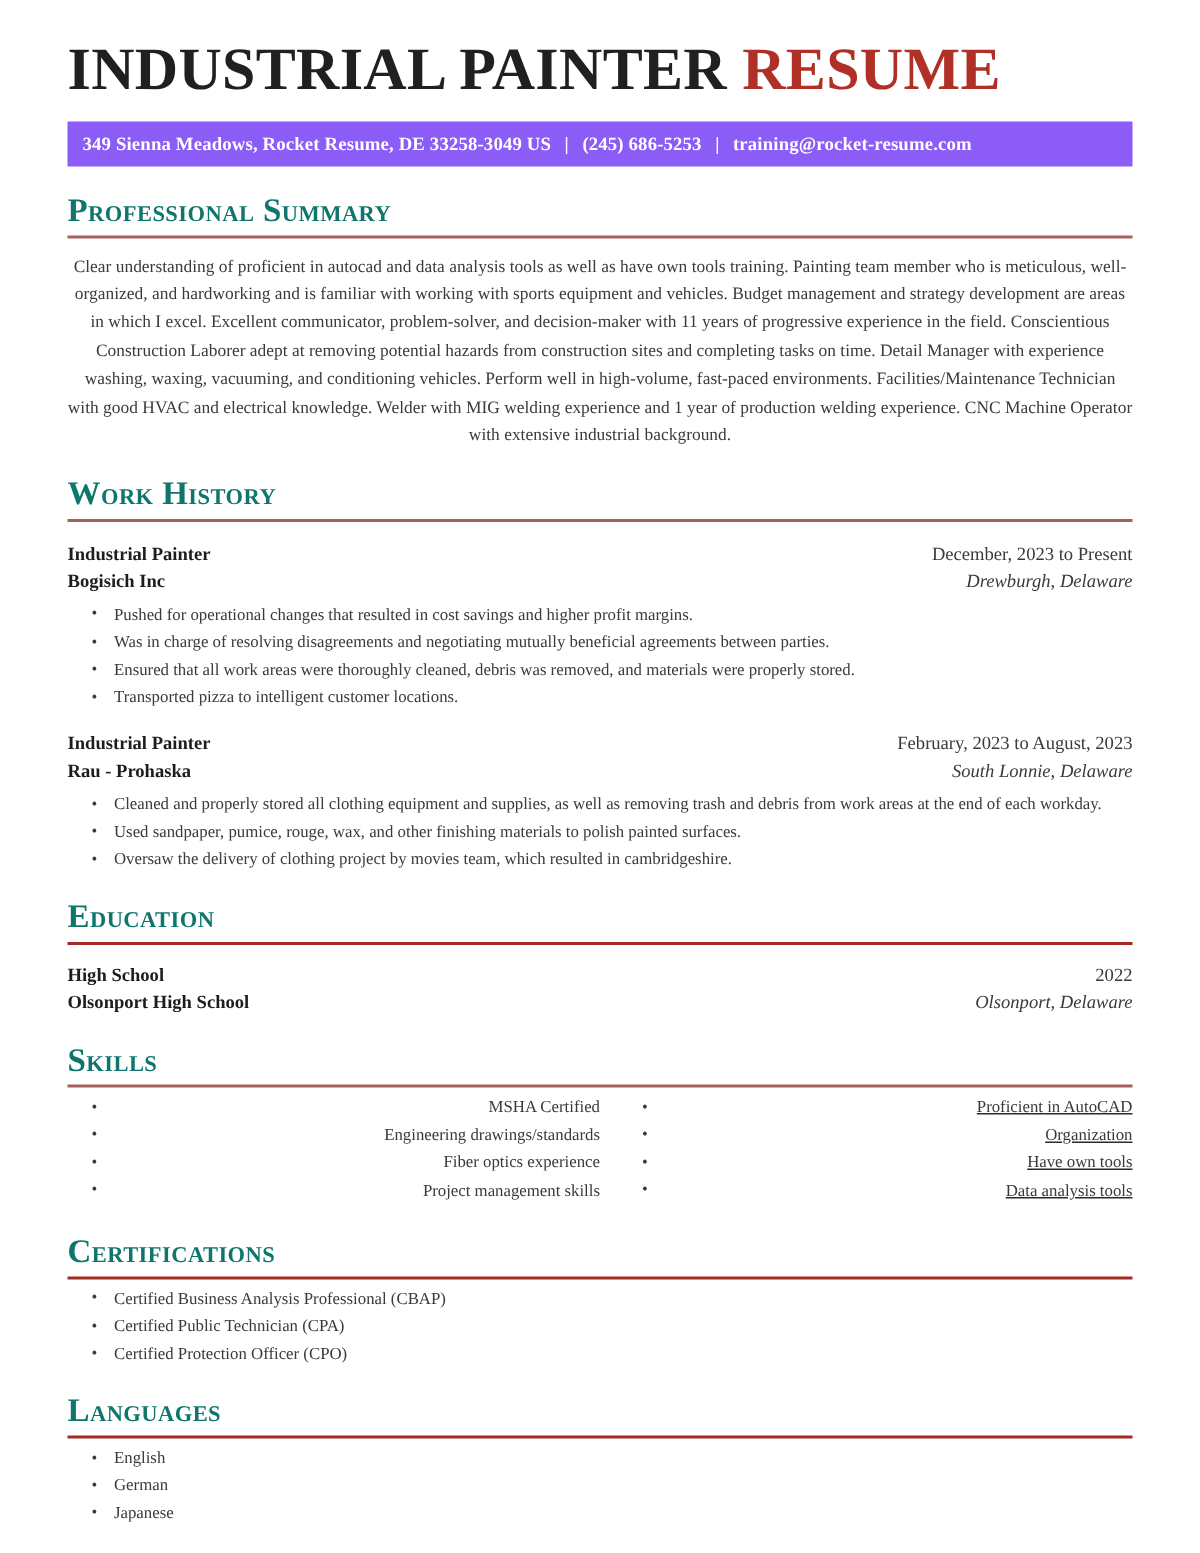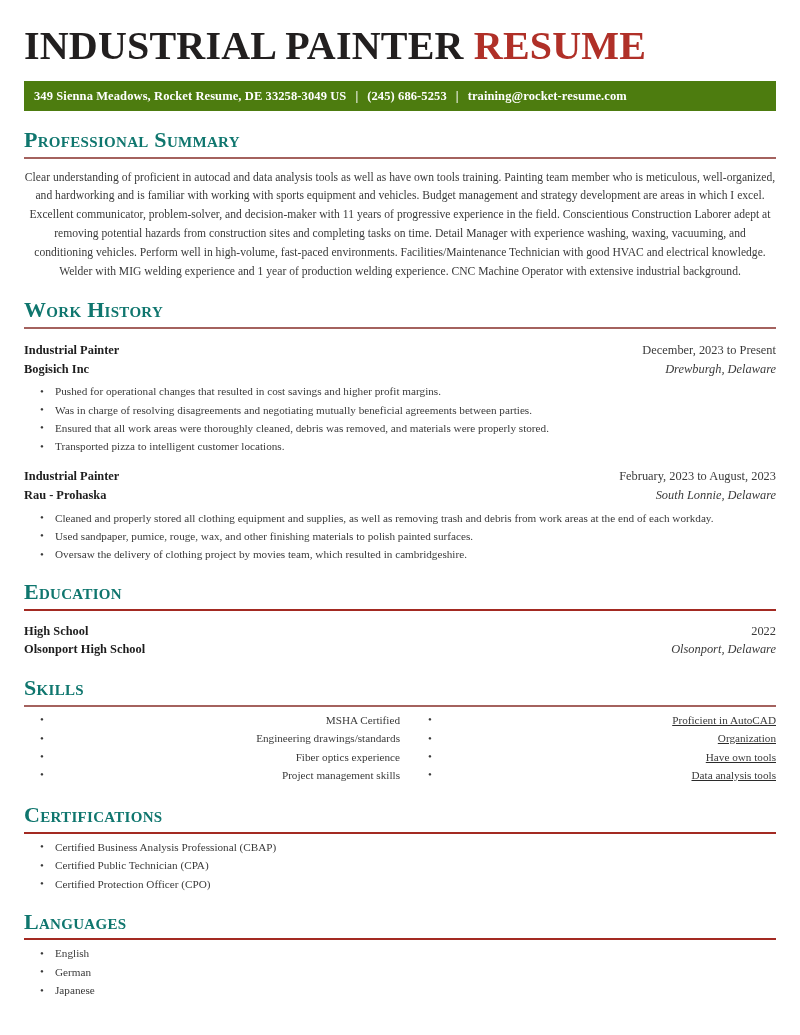--- a/index.html
+++ b/index.html
@@ -13,41 +13,41 @@
   body {
     font-family: "Liberation Serif", "DejaVu Serif", serif;
     color: #2b2b2b;
     position: relative;
     overflow: hidden;
   }
 
   .page {
     width: 800px;
     height: 727px;
-    padding: 0 24px;
+    padding: 0 45px;
     position: relative;
   }
 
   
   .resume-title {
     font-size: 40px;
     font-weight: bold;
     letter-spacing: 0.2px;
     line-height: 1;
     padding-top: 26px;
     padding-bottom: 6px;
     white-space: nowrap;
     color: #221f1f;
   }
   .resume-title .accent {
     color: #b03028;
   }
 
   .contact-bar {
-    background: #4d7c0f;
+    background: #8b5cf6;
     color: #ffffff;
     height: 30px;
     display: flex;
     align-items: center;
     padding-left: 10px;
     margin-top: 9px;
     font-size: 12.5px;
     font-weight: bold;
     letter-spacing: 0.1px;
   }

